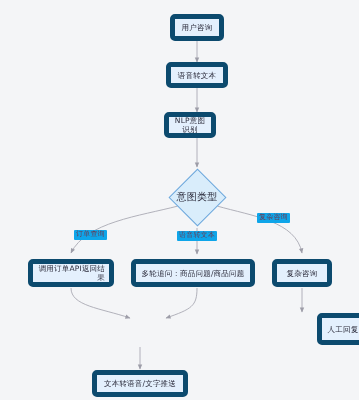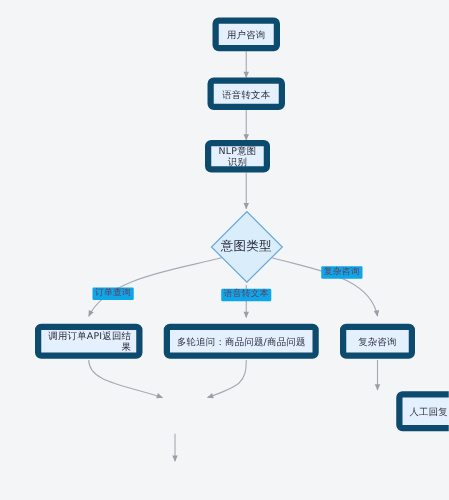--- a/index.html
+++ b/index.html
@@ -143,20 +143,23 @@
 
   <div class="node" style="left:131px; top:259px; width:124px; height:28px;">
     <span>多轮追问：商品问题/商品问题</span>
   </div>
 
   <div class="node" style="left:272px; top:259px; width:60px; height:28px;">
     <span>复杂咨询</span>
   </div>
 
 
+  <div class="node" style="left:92px; top:370px; width:96px; height:27px;">
+    <span>文本转语音/文字推送</span>
+  </div>
 
   <div class="node" style="left:276px; top:313px; width:52px; height:32px;margin-left:41px;">
     <span>人工回复</span>
   </div>
 
   <div class="edge-label" style="left:55px; top:230px;margin-left:19px;">
     <span>订单查询</span>
   </div>
 
   <div class="edge-label" style="left:177px; top:231px;">

